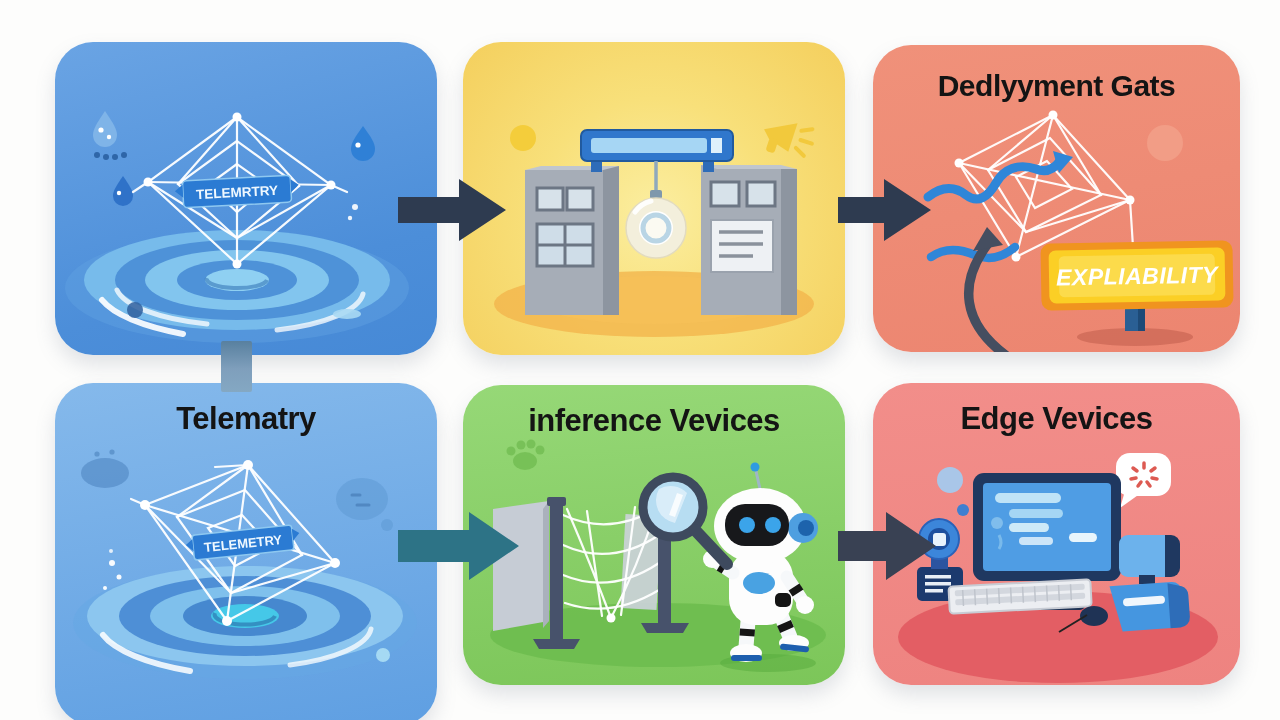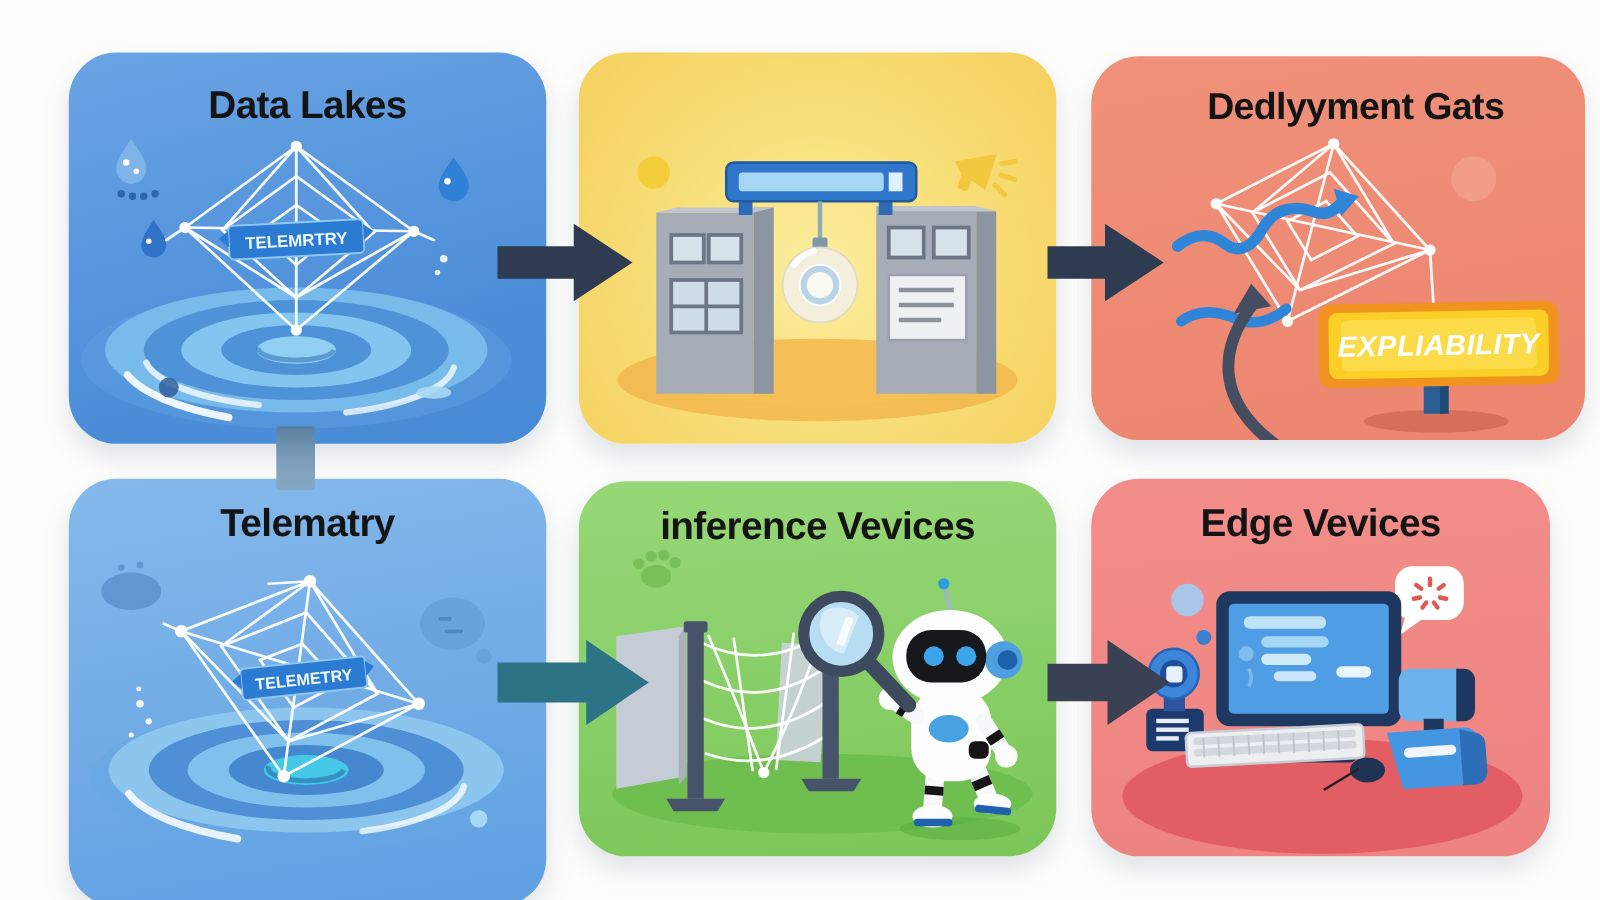--- a/index.html
+++ b/index.html
@@ -4,21 +4,21 @@
 <style>
   html,body{margin:0;padding:0;background:#fdfdfc;width:1280px;height:720px;overflow:hidden;
             font-family:"Liberation Sans","DejaVu Sans",sans-serif;}
   .stage{position:relative;width:1280px;height:720px;}
   .panel{position:absolute;border-radius:38px;box-shadow:0 10px 20px rgba(110,120,140,.20);z-index:1;overflow:hidden;}
   .panel .art{position:absolute;inset:0;width:100%;height:100%;display:block;}
   .panel-title{position:relative;z-index:5;text-align:center;font-weight:800;color:#141414;
                letter-spacing:-.5px;pointer-events:none;}
   .p1{left:55px;top:42px;width:382px;height:313px;background:linear-gradient(165deg,#6aa4e4 0%,#4c8ed9 70%,#4689d6 100%);}
   .p2{left:463px;top:42px;width:382px;height:313px;background:radial-gradient(circle at 50% 55%,#fbeea0 0%,#f8e07a 45%,#f4cf5d 100%);}
-  .p3{left:873px;top:45px;width:367px;height:307px;background:linear-gradient(170deg,#f0917a 0%,#ec8570 100%);padding-left:28px;}
+  .p3{left:873px;top:45px;width:367px;height:307px;background:linear-gradient(170deg,#f0917a 0%,#ec8570 100%);}
   .p4{left:55px;top:383px;width:382px;height:342px;background:linear-gradient(170deg,#85b9eb 0%,#5f9fe2 100%);}
   .p5{left:463px;top:385px;width:382px;height:300px;background:linear-gradient(175deg,#96d877 0%,#7cc659 100%);}
   .p6{left:873px;top:383px;width:367px;height:302px;background:linear-gradient(175deg,#f28e8a 0%,#ee8380 100%);}
   .p1 .panel-title,.p2 .panel-title{margin-top:24px;font-size:31px;}
   .p3 .panel-title{margin-top:24px;font-size:30px;}
   .p4 .panel-title,.p5 .panel-title,.p6 .panel-title{margin-top:18px;font-size:31px;}
   .overlay{position:absolute;inset:0;width:1280px;height:720px;z-index:3;pointer-events:none;}
   .arrow-dark{fill:var(--arrow-dark,#2e3b50);}
   .arrow-dark2{fill:var(--arrow-slate,#394153);}
   .arrow-teal{fill:var(--arrow-teal,#2d7386);}
@@ -31,21 +31,20 @@
   .sign-text{fill:#ffffff;font-weight:bold;font-style:italic;font-family:"Liberation Sans",sans-serif;letter-spacing:.5px;}
 </style>
 </head>
 <body>
 
 <div class="stage">
 
   <div class="connector"></div>
 
   <section class="panel p1">
-    <div class="panel-title">Data Lakes</div>
     <svg class="art" viewBox="0 0 382 313">
 
       <g>
         <ellipse cx="182" cy="246" rx="172" ry="55" fill="#5c9fe0" opacity=".55"></ellipse>
         <ellipse cx="182" cy="238" rx="153" ry="50" fill="#77bbeb"></ellipse>
         <ellipse cx="182" cy="238" rx="122" ry="40" fill="#4e92d8"></ellipse>
         <ellipse cx="182" cy="238" rx="92" ry="30" fill="#82c5ee"></ellipse>
         <ellipse cx="182" cy="238" rx="60" ry="20" fill="#4e92d8"></ellipse>
         <ellipse cx="182" cy="238" rx="32" ry="11" fill="#8fd0f2"></ellipse>
         <path d="M152,236 a30,9 0 1 0 60,2" stroke="#2f6fb2" stroke-width="4" fill="none" opacity=".55"></path>

